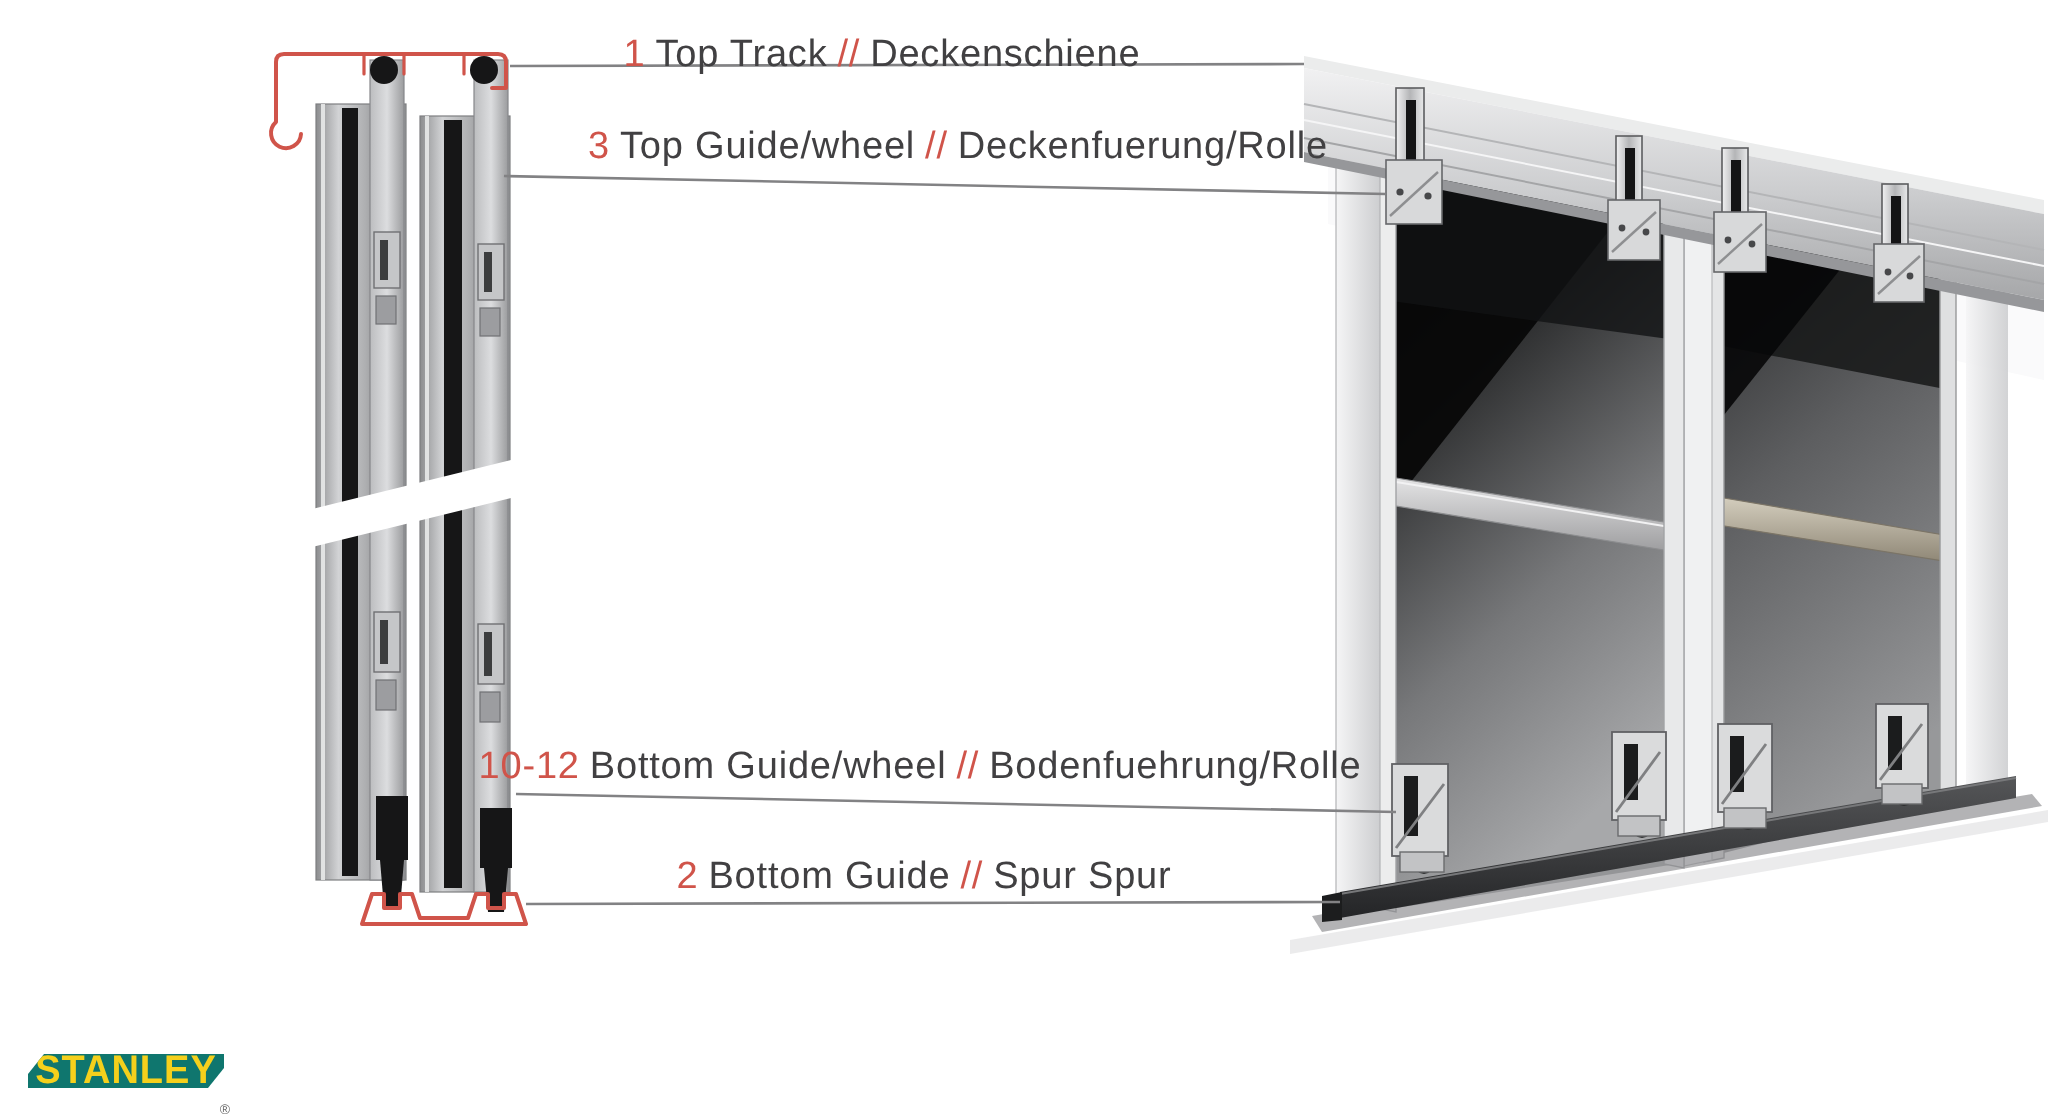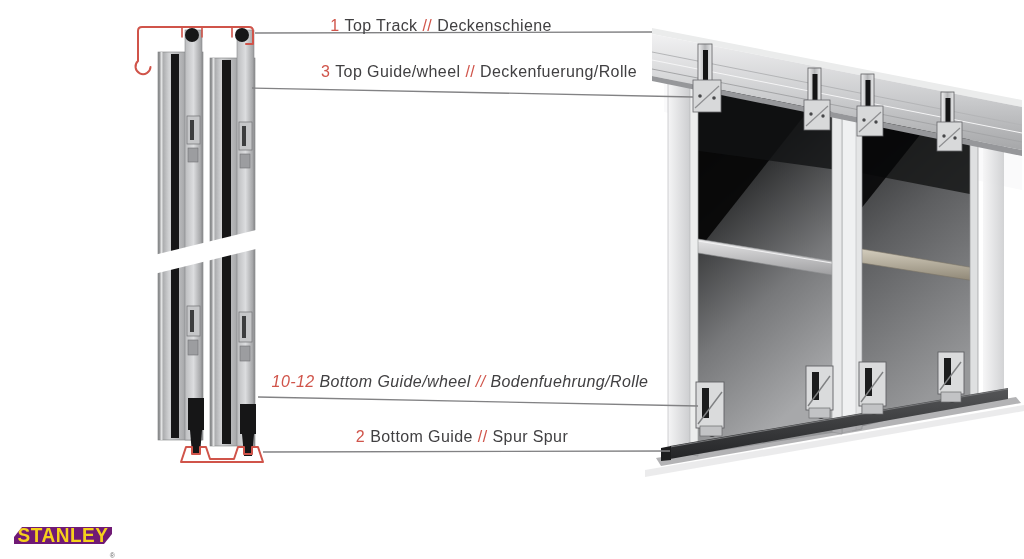--- a/index.html
+++ b/index.html
@@ -1,25 +1,25 @@
 <!DOCTYPE html>
 <html><head>
 <meta charset="utf-8">
 <style>
   html,body{margin:0;padding:0;background:#ffffff;}
   body{width:1024px;height:559px;position:relative;overflow:hidden;
        font-family:"Liberation Sans", sans-serif;}
   #scene-svg{position:absolute;left:0;top:0;}
-  .label{position:absolute;white-space:nowrap;font-size:16px;letter-spacing:.4px;
+  .label{position:absolute;white-space:nowrap;font-size:19px;letter-spacing:.4px;
          color:#414042;transform:translateX(-50%);}
   .label .num{color:#d0544a;margin-right:5px;}
   .label .sep{color:#d0544a;margin:0 5px;}
   .label .en,.label .de{color:#414042;}
   #stanley-logo{position:absolute;left:14px;top:527px;width:98px;height:27px;}
-  #stanley-box{width:98px;height:17px;background:#701a75;display:flex;align-items:center;
+  #stanley-box{width:98px;height:17px;background:#0f766e;display:flex;align-items:center;
       justify-content:center;
       clip-path:polygon(8px 0,100% 0,100% calc(100% - 10px),calc(100% - 8px) 100%,0 100%,0 10px);}
   #stanley-text{color:#f5d01c;font-weight:bold;font-size:19px;letter-spacing:.5px;
       transform:scaleY(1.05);line-height:1;}
   #stanley-reg{position:absolute;right:-3px;bottom:-5px;font-size:7px;color:#6a6a6a;}
 </style>
 </head>
 <body>
 
 <svg id="scene-svg" width="1024" height="559" viewBox="0 0 1024 559">
@@ -246,21 +246,21 @@
     <line x1="263" y1="452" x2="670" y2="451"></line>
   </g>
 </svg>
 
 <div class="label" style="left:441px;top:17px;">
   <span class="num">1</span><span class="en">Top Track</span><span class="sep">//</span><span class="de">Deckenschiene</span>
 </div>
 <div class="label" style="left:445px;top:63px;margin-left:34px;">
   <span class="num">3</span><span class="en">Top Guide/wheel</span><span class="sep">//</span><span class="de">Deckenfuerung/Rolle</span>
 </div>
-<div class="label" style="left:460px;top:373px;font-style:italic;">
+<div class="label" style="left:460px;top:373px;">
   <span class="num">10-12</span><span class="en">Bottom Guide/wheel</span><span class="sep">//</span><span class="de">Bodenfuehrung/Rolle</span>
 </div>
 <div class="label" style="left:462px;top:428px;">
   <span class="num">2</span><span class="en">Bottom Guide</span><span class="sep">//</span><span class="de">Spur Spur</span>
 </div>
 
 <div id="stanley-logo">
   <div id="stanley-box">
     <span id="stanley-text">STANLEY</span>
   </div>

